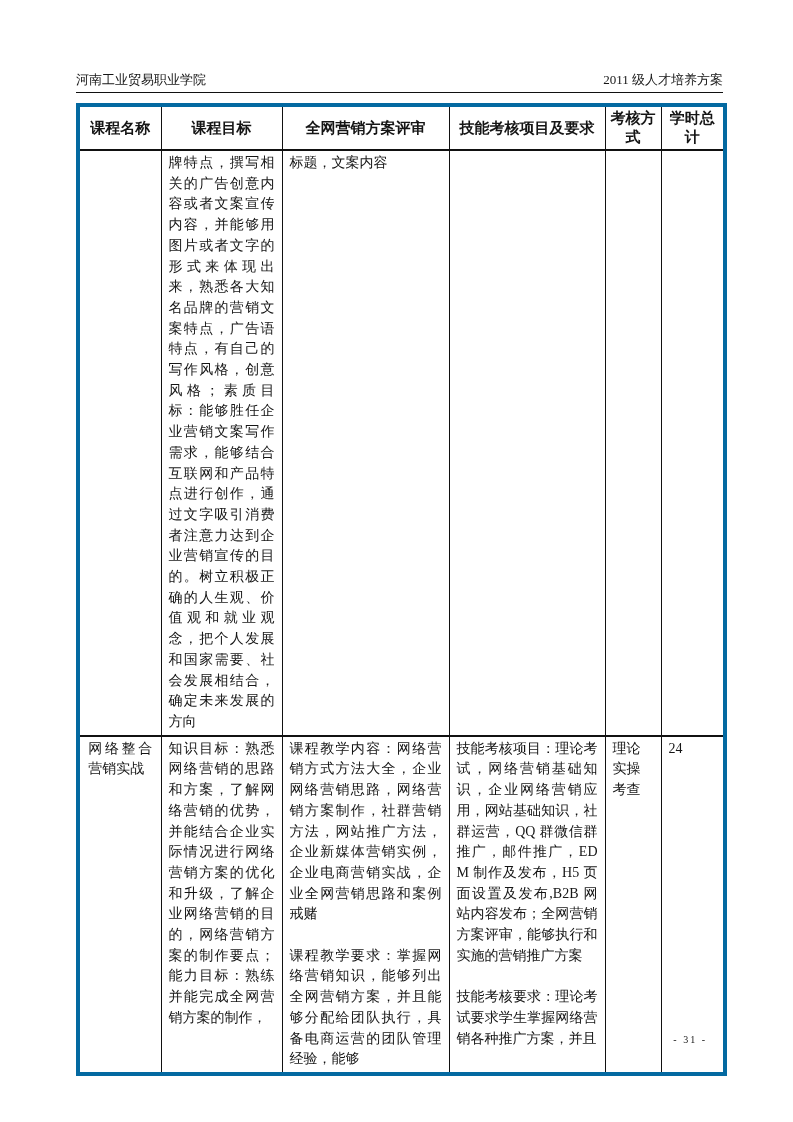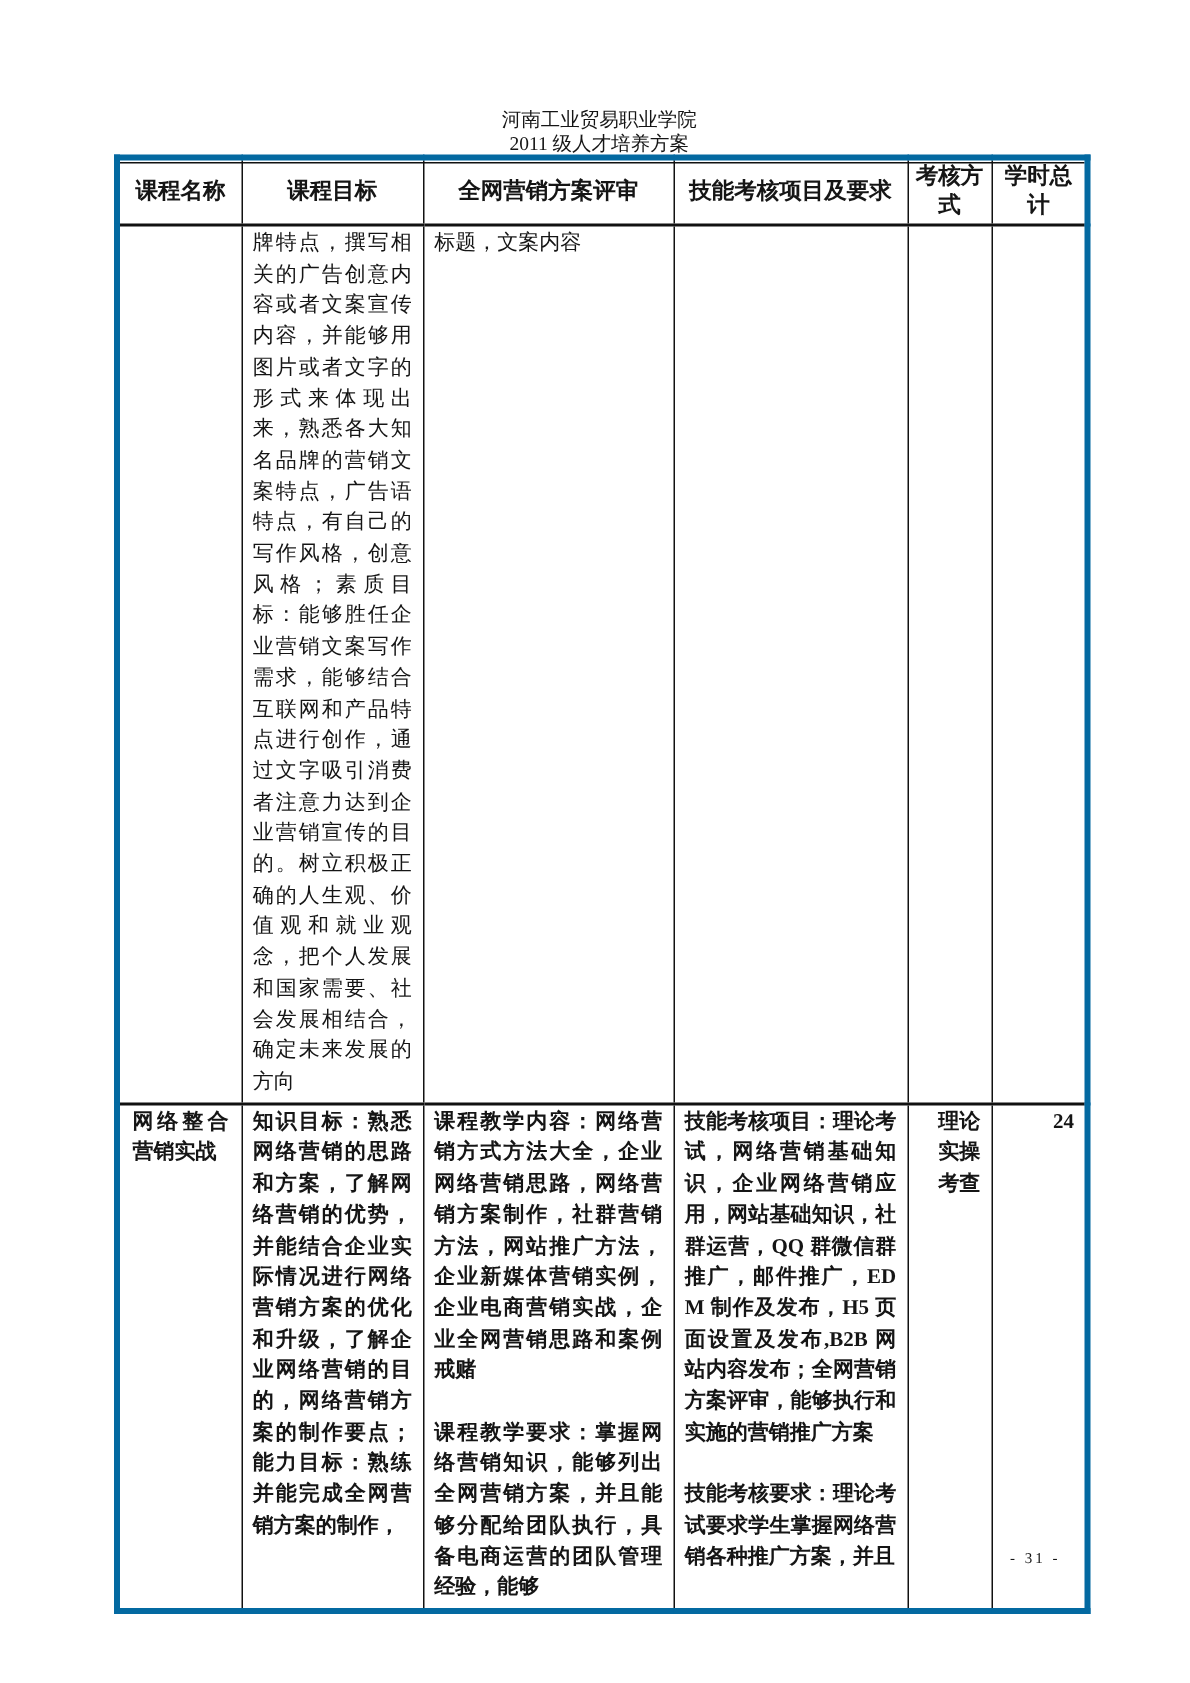--- a/index.html
+++ b/index.html
@@ -12,21 +12,20 @@
   }
   .page { position: relative; width: 793px; height: 1122px; overflow: hidden; }
 
   .page-header {
     position: absolute;
     left: 76px; width: 647px; top: 72px;
     display: flex; justify-content: space-between; align-items: center;
     font-size: 13px; line-height: 16px;
     padding-bottom: 4px;
     border-bottom: 1.5px solid #111;
-    flex-direction: column;
   }
 
   table.doc-table {
     position: absolute;
     left: 76px; top: 103px;
     width: 647px;
     border-collapse: collapse;
     table-layout: fixed;
     border: 4px solid #0369a1;
   }
@@ -44,25 +43,25 @@
   .doc-table th {
     font-weight: bold;
     font-size: 15px;
     text-align: center;
     vertical-align: middle;
     padding: 2px 4px;
     height: 37px;
     line-height: 19px;
   }
   tr.row-1 { height: 585px; font-family: Liberation Serif, serif; }
-  tr.row-2 { height: 290px; font-weight: bold; }
+  tr.row-2 { height: 290px; }
 
   .cell-justify { text-align: justify; }
   .cell-middle { vertical-align: middle; }
-  .cell-center { text-align: right; }
+  .cell-center { text-align: left; }
 
   .course-name {
     width: 64px;
     margin: 0 auto;
     text-align: justify;
     text-align-last: left;
   }
   .para { margin: 0 0 20.7px 0; text-align: justify; }
   .para:last-child { margin-bottom: 0; }
   .prelines { white-space: pre-line; }

